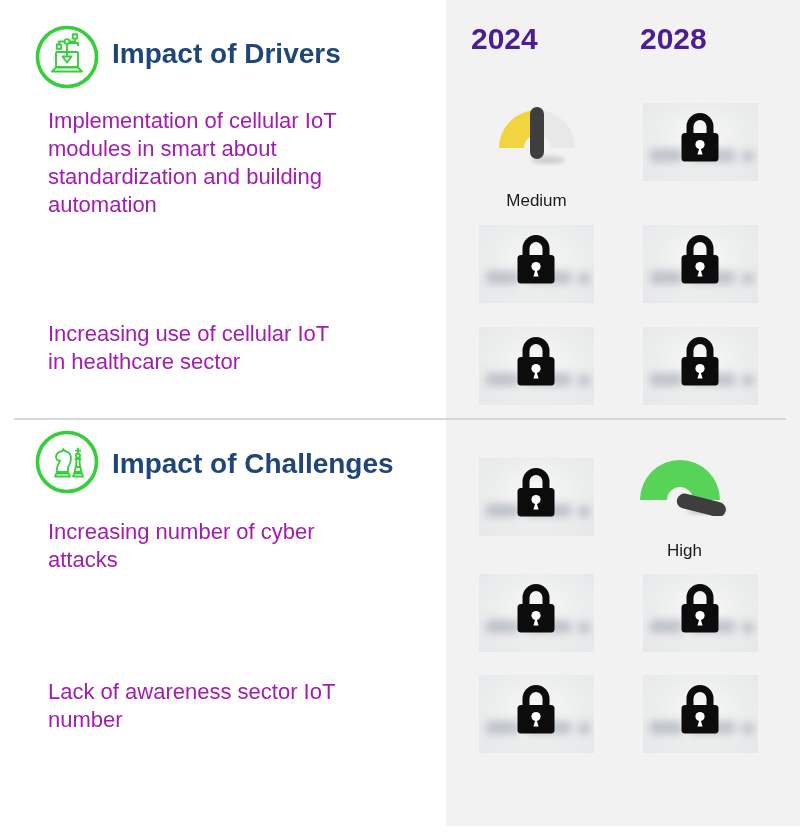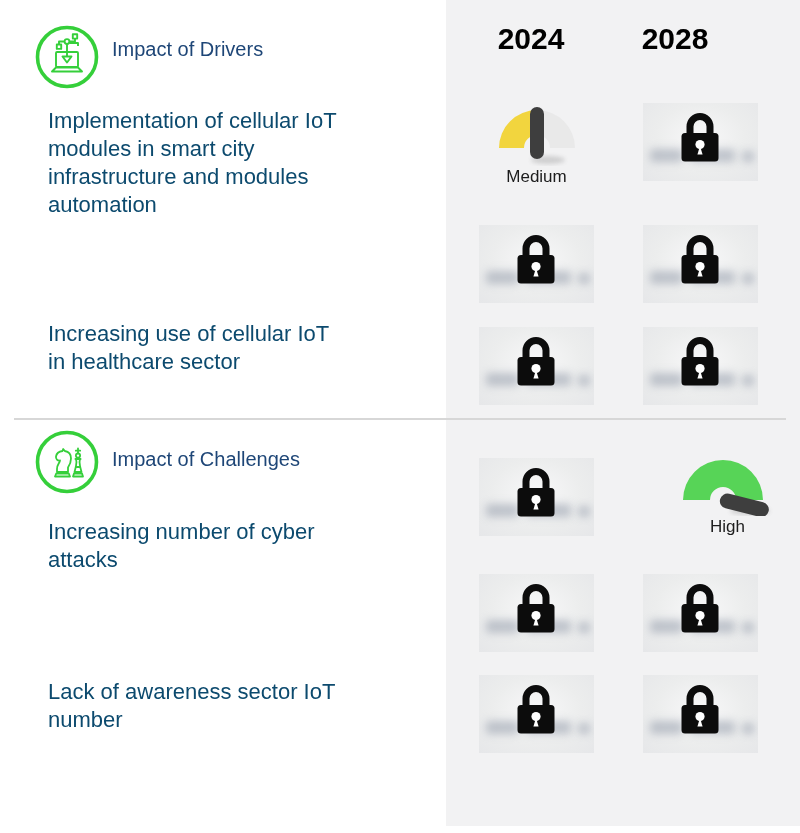--- a/index.html
+++ b/index.html
@@ -1,42 +1,42 @@
 <!DOCTYPE html>
 <html><head>
 <meta charset="utf-8">
 <style>
   html,body{margin:0;padding:0;background:#ffffff;}
   #stage{position:relative;width:800px;height:833px;background:#ffffff;overflow:hidden;
          font-family:"Liberation Sans","DejaVu Sans",sans-serif;color:#161616;}
 
   .right-panel{position:absolute;left:446px;top:0;width:354px;height:826px;background:#f2f2f3;}
 
-  .year-header{position:absolute;top:22px;width:120px;text-align:center;
-               font-size:30px;font-weight:700;color:#000000;}
+  .year-header{position:absolute;top:22px;width:120px;
+               font-size:30px;font-weight:700;color:#4c1d95;}
   .year-2024{left:471px;}
-  .year-2028{left:615px;}
+  .year-2028{left:640px;}
 
   .section-divider{position:absolute;left:14px;top:418px;width:772px;height:2px;background:#d7d7d7;}
 
   .section-icon{position:absolute;left:35px;width:64px;height:64px;}
-  .section-title{position:absolute;left:112px;font-size:20px;font-weight:400;color:#1e4677;white-space:nowrap;}
-
-  .para{position:absolute;left:48px;width:396px;margin:0;font-size:22px;line-height:28px;color:#0c4a6e;}
+  .section-title{position:absolute;left:112px;font-size:28px;font-weight:700;color:#1e4677;white-space:nowrap;}
+
+  .para{position:absolute;left:48px;width:396px;margin:0;font-size:22px;line-height:28px;color:#a21caf;}
 
   .cell{position:absolute;width:115px;height:78px;
         background:radial-gradient(ellipse at 50% 45%, #f8f8f9 0%, #eceded 55%, #e6e7e9 100%);
         overflow:hidden;}
   .smudge{position:absolute;background:#8d96a6;opacity:.5;filter:blur(4px);border-radius:3px;}
   .smudge.s1{left:7px;top:46px;width:33px;height:13px;}
   .smudge.s2{left:47px;top:46px;width:45px;height:13px;}
   .smudge.s3{left:99px;top:48px;width:12px;height:11px;}
   .lock-svg{position:absolute;left:35px;top:8px;}
 
-  .gauge-wrap{position:absolute;width:115px;display:flex;flex-direction:column;align-items:center;}
+  .gauge-wrap{position:absolute;width:115px;display:flex;flex-direction:column;align-items:center;gap:24px;}
   .gauge-label{font-size:17px;color:#1c1c1c;margin-top:1px;}
 
   [data-interactable="true"]{cursor:pointer;}
 </style>
 </head>
 <body>
 
 <div id="stage" data-interactable="false">
 
   <div class="right-panel" data-interactable="false"></div>
@@ -57,22 +57,22 @@
         <rect x="37.8" y="9.2" width="4.4" height="4.4"></rect>
         <path d="M34.4 18 H43 V21"></path>
         <path d="M32 19 V31 M32 37.5 L27.5 31.5 H36.5 Z"></path>
       </g>
     </svg>
   </div>
   <div class="section-title" style="top:38px" data-interactable="false">Impact of Drivers</div>
 
   <p class="para" style="top:107px" data-interactable="false">
     <span data-interactable="false">Implementation of cellular IoT</span><br>
-    <span data-interactable="false">modules in smart city</span><br>
-    <span data-interactable="false">infrastructure and modules</span><br>
+    <span data-interactable="false">modules in smart about</span><br>
+    <span data-interactable="false">standardization and building</span><br>
     <span data-interactable="false">automation</span>
   </p>
   <p class="para" style="top:320px" data-interactable="false">
     <span data-interactable="false">Increasing use of cellular IoT</span><br>
     <span data-interactable="false">in healthcare sector</span>
   </p>
 
   <div class="section-divider" data-interactable="false"></div>
 
   <div class="section-icon" style="top:430px" data-interactable="false">
@@ -108,21 +108,21 @@
           </filter>
         </defs>
       <ellipse cx="53" cy="56" rx="17" ry="4" fill="#555" opacity="0.22" filter="url(#soft)"></ellipse>
       <path d="M4 44 A38 38 0 0 1 42 6 L42 31 A13 13 0 0 0 29 44 Z" fill="#f2d53e"></path>
       <path d="M42 6 A38 38 0 0 1 80 44 L55 44 A13 13 0 0 0 42 31 Z" fill="#e9e9e9"></path>
       <rect x="35" y="3" width="14" height="52" rx="7" fill="#3e3e3e" data-interactable="false"></rect>
     </svg>
     <div class="gauge-label" data-interactable="false">Medium</div>
   </div>
 
-  <div class="gauge-wrap" style="left:670px;top:452px" data-interactable="false">
+  <div class="gauge-wrap" style="left:627px;top:452px" data-interactable="false">
     <svg width="100" height="64" viewBox="0 0 100 64" data-interactable="false">
       <defs>
           <filter id="soft2" x="-50%" y="-50%" width="200%" height="200%">
             <feGaussianBlur stdDeviation="2.2"></feGaussianBlur>
           </filter>
         </defs>
       <ellipse cx="72" cy="59" rx="20" ry="4" fill="#555" opacity="0.22" filter="url(#soft2)"></ellipse>
       <path d="M5 48 A40 40 0 0 1 85 48 L58 48 A13 13 0 0 0 32 48 Z" fill="#57d457"></path>
       <g transform="rotate(14 45 48)">
         <rect x="42" y="40.5" width="50" height="15" rx="7.5" fill="#3e3e3e" data-interactable="false"></rect>

